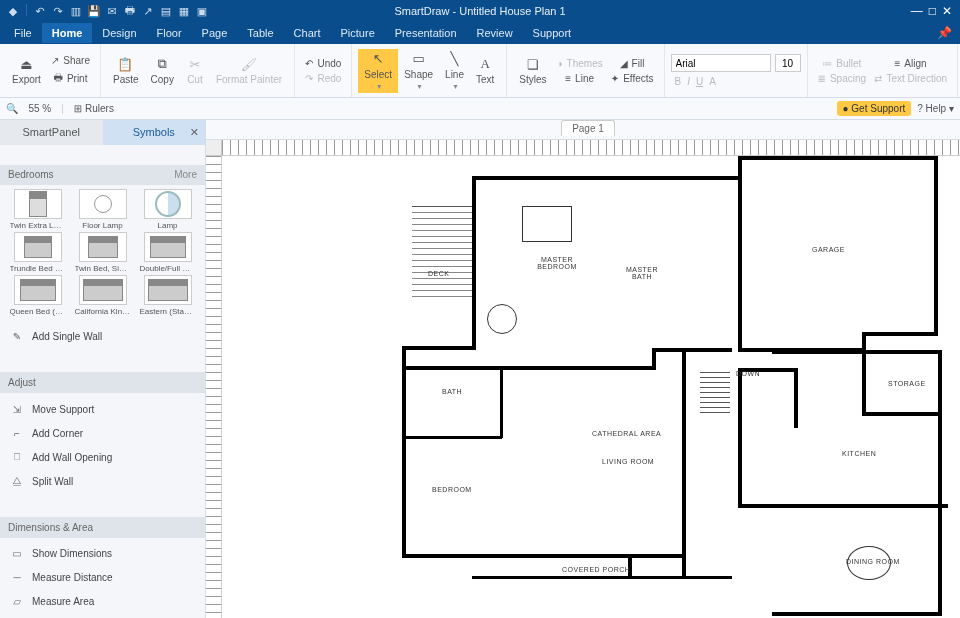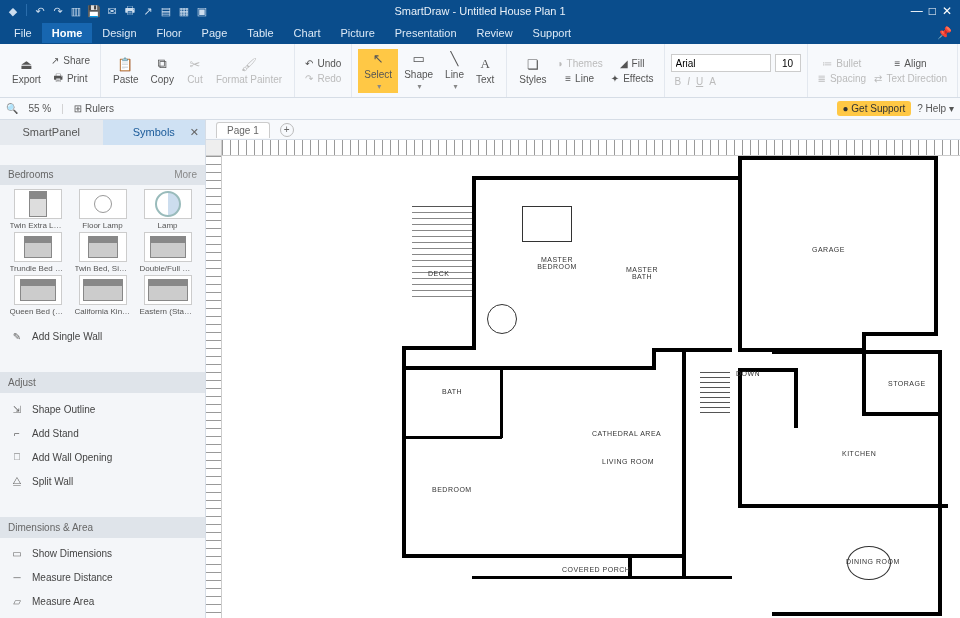--- a/index.html
+++ b/index.html
@@ -56,21 +56,21 @@
 .symbol-grid .sym { display: flex; flex-direction: column; align-items: center; cursor: pointer; }
 .symbol-grid .sym .thumb { width: 48px; height: 30px; background: #fff; border: 1px solid #ccc; display: flex; align-items: center; justify-content: center; }
 .symbol-grid .sym .slbl { font-size: 8px; color: #555; text-align: center; margin-top: 2px; white-space: nowrap; overflow: hidden; text-overflow: ellipsis; width: 56px; }
 
 .panel-list { padding: 4px 0; }
 .panel-list .item { display: flex; align-items: center; gap: 8px; padding: 5px 10px; font-size: 10px; color: #444; cursor: pointer; }
 .panel-list .item .ic { width: 14px; height: 14px; display: inline-flex; align-items: center; justify-content: center; color: #666; }
 
 
 .canvas-area { flex: 1; display: flex; flex-direction: column; position: relative; background: #fff; }
-.pagetabs { height: 20px; background: #f7f9fc; border-bottom: 1px solid #d6dde6; display: flex; align-items: center; padding-left: 10px; gap: 10px; font-size: 10px; color: #666; }
+.pagetabs { height: 20px; background: #f7f9fc; border-bottom: 1px solid #d6dde6; display: flex; align-items: center; padding-left: 10px; gap: 10px; font-size: 10px; color: #666; flex-direction: column; }
 .pagetabs .ptab { padding: 2px 10px; border: 1px solid #ccc; border-bottom: none; background: #fff; cursor: pointer; border-radius: 3px 3px 0 0; }
 .pagetabs .addpage { width: 14px; height: 14px; border: 1px solid #bbb; border-radius: 50%; display: flex; align-items: center; justify-content: center; cursor: pointer; }
 
 .ruler-h { height: 16px; background: #fff; border-bottom: 1px solid #ccc; background-image: repeating-linear-gradient(to right, #999 0, #999 1px, transparent 1px, transparent 8px); }
 .canvas-body { flex: 1; display: flex; }
 .ruler-v { width: 16px; background: #fff; border-right: 1px solid #ccc; background-image: repeating-linear-gradient(to bottom, #999 0, #999 1px, transparent 1px, transparent 8px); }
 .drawing { flex: 1; background: #fff; position: relative; overflow: hidden; }
 
 
 .fp { position: absolute; left: 80px; top: 0; width: 640px; height: 460px; }
@@ -341,25 +341,25 @@
       <div class="item">
           <span class="ic">✎</span>
           <span>Add Single Wall</span>
         </div>
     </div>
 
     <div class="panel-section-hdr">Adjust</div>
     <div class="panel-list">
       <div class="item">
           <span class="ic">⇲</span>
-          <span>Shape Outline</span>
+          <span>Move Support</span>
         </div>
       <div class="item">
           <span class="ic">⌐</span>
-          <span>Add Stand</span>
+          <span>Add Corner</span>
         </div>
       <div class="item">
           <span class="ic">⎕</span>
           <span>Add Wall Opening</span>
         </div>
       <div class="item">
           <span class="ic">⧋</span>
           <span>Split Wall</span>
         </div>
     </div>

